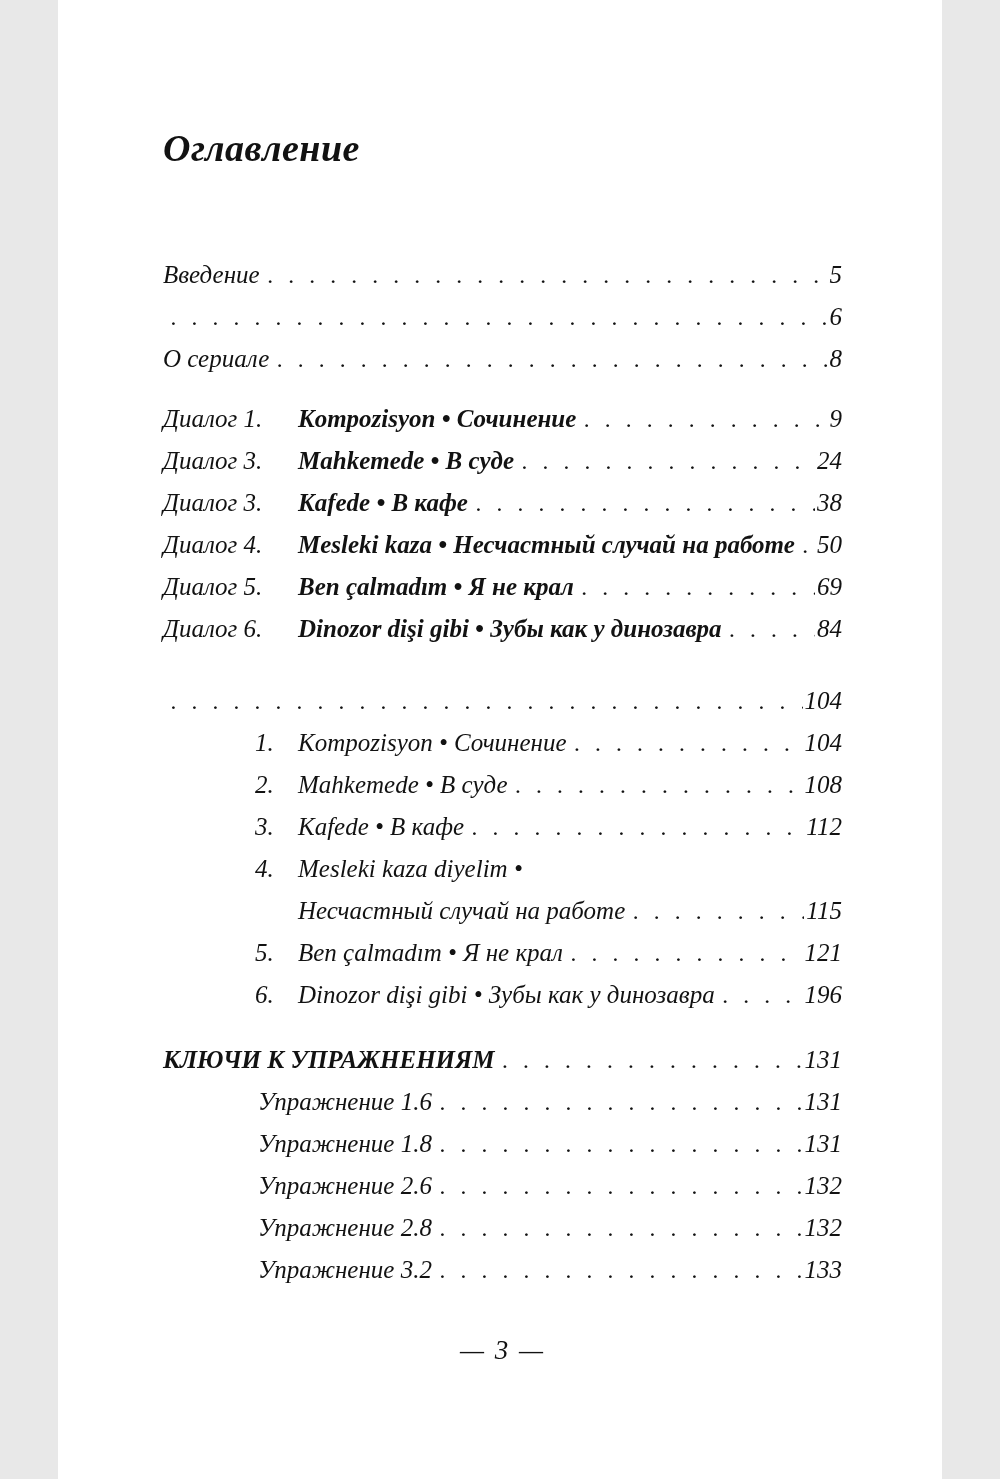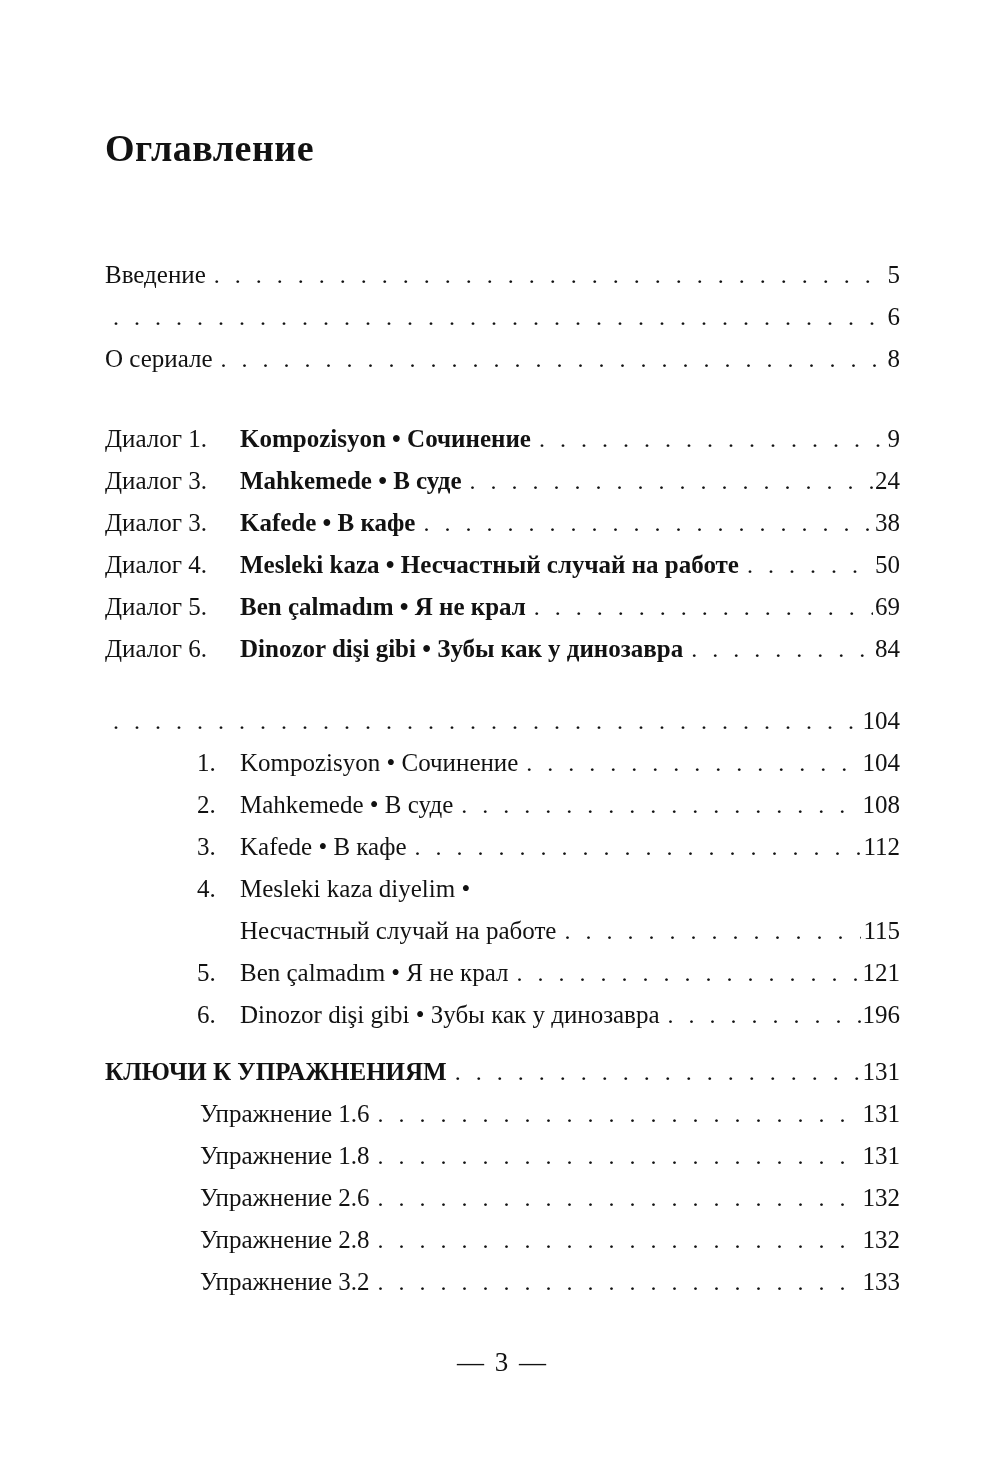--- a/index.html
+++ b/index.html
@@ -2,28 +2,29 @@
 <html><head>
 <meta charset="utf-8">
 <style>
   html, body {
     margin: 0;
     padding: 0;
     background: #e8e8e8;
   }
   .sheet {
     position: relative;
-    width: 1000px;
+    width: 884px;
     height: 1479px;
     margin: 0 auto;
     background: #ffffff;
     color: #121212;
     font-family: "Liberation Serif", "DejaVu Serif", serif;
     overflow: hidden;
     box-sizing: border-box;
+    font-style: italic;
   }
   .content {
     padding: 0 100px 0 105px;
     box-sizing: border-box;
   }
   .doc-title {
     margin: 0;
     padding-top: 126px;
     font-size: 38px;
     font-weight: bold;
@@ -47,23 +48,23 @@
     font-weight: normal;
     color: #121212;
   }
   .pagenum {
     flex: none;
     text-align: right;
     font-size: 25px;
     font-weight: normal;
   }
   .group-front { margin-top: 84px; }
-  .group-dialogs { margin-top: 38px; }
+  .group-dialogs { margin-top: 18px; }
   .group-exercises { margin-top: 30px; }
-  .group-keys { margin-top: 15px; }
+  .group-keys { margin-top: 23px; }
 
   .dialog-prefix {
     flex: none;
     width: 135px;
     font-weight: normal;
   }
   .dialog-title { font-weight: bold; }
 
   .heading-label { font-weight: bold; }
 

